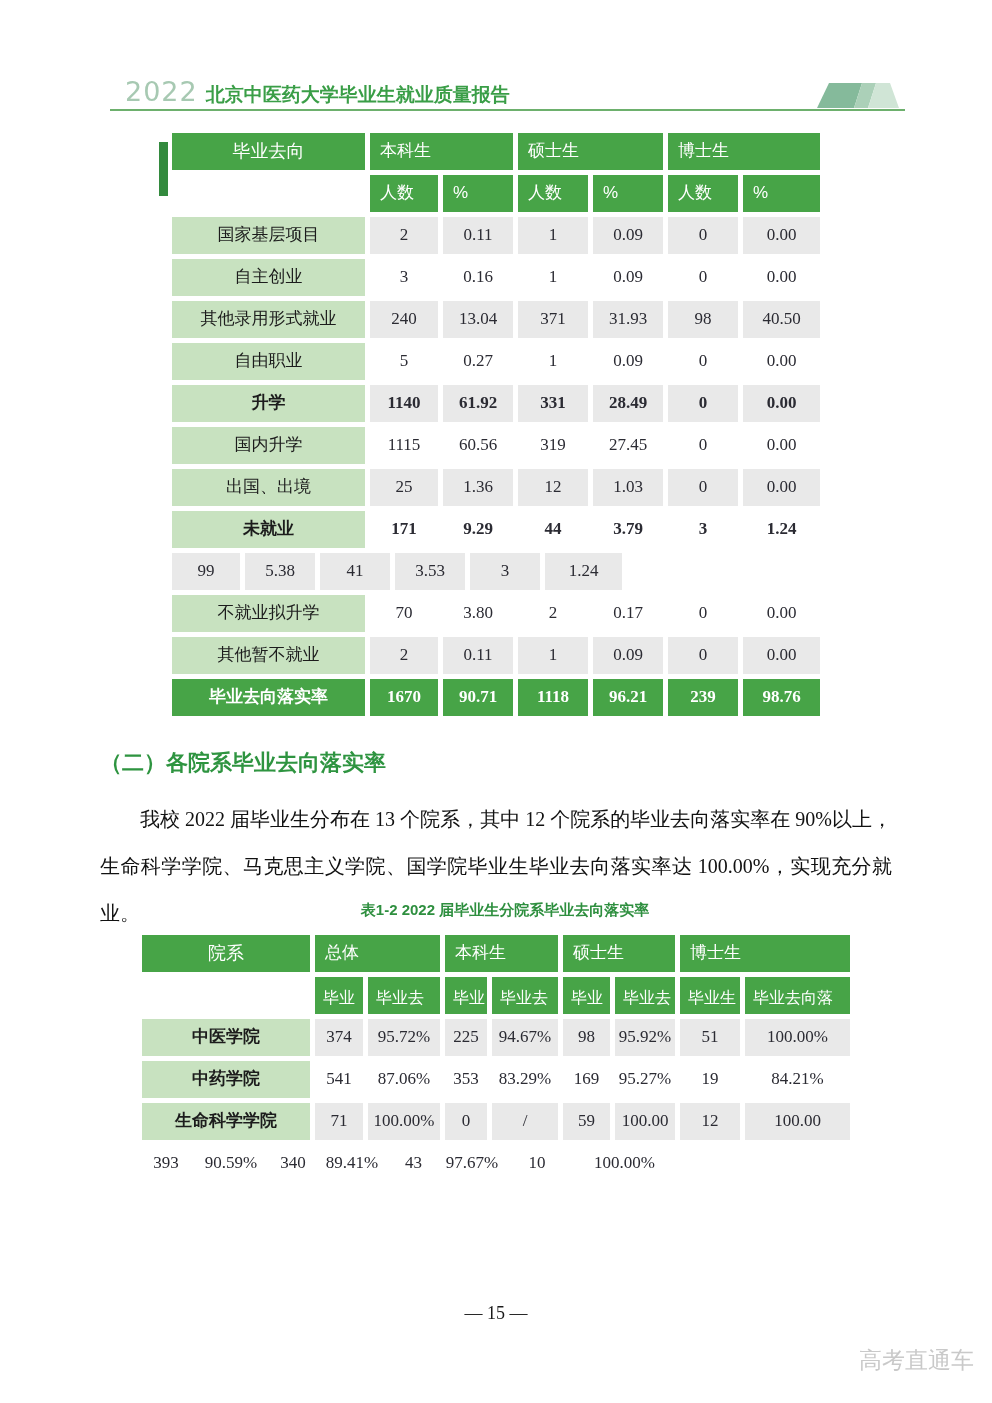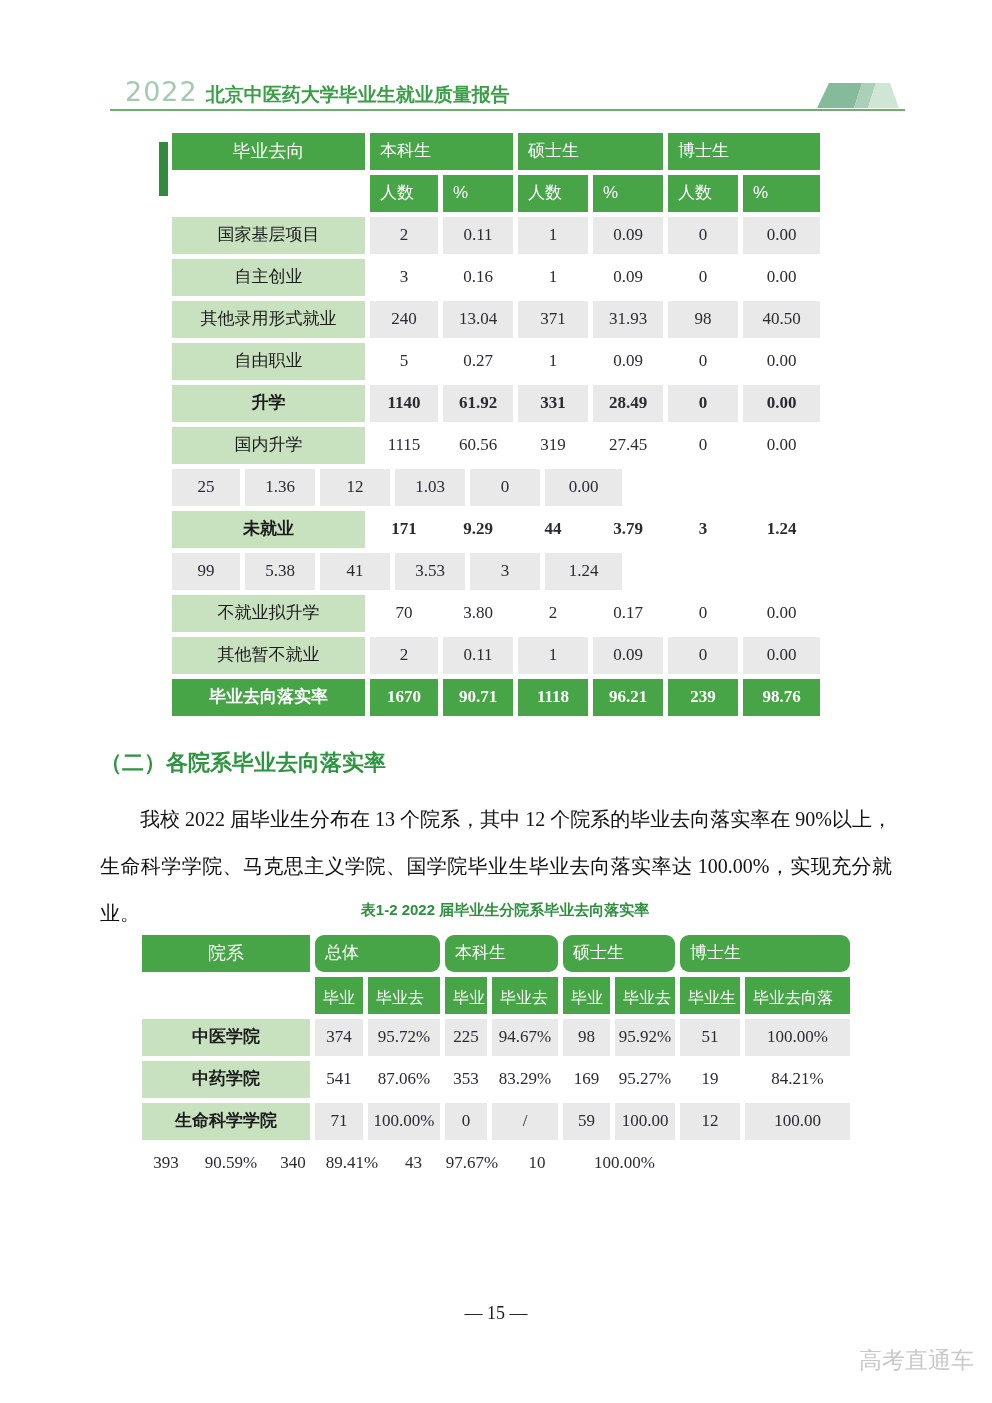--- a/index.html
+++ b/index.html
@@ -33,21 +33,21 @@
   .t1-hrow .cell{height:34px;}
   .t1 .label{width:193px;font-family:Liberation Serif, serif;}
   .t1 .v0{width:68px;} .t1 .v1{width:70px;} .t1 .v2{width:70px;}
   .t1 .v3{width:70px;} .t1 .v4{width:70px;} .t1 .v5{width:77px;}
   .t1 .t-row .cell{height:37px;}
   .t1 .t-row .label{font-size:17px;}
 
   
   .t2{left:142px;top:935px;width:708px;}
   .t2-corner{width:168px;height:137px;font-family:"Liberation Sans",sans-serif;font-size:18px;}
-  .t2-grow .cell{height:40px;border-radius:9px;}
+  .t2-grow .cell{height:40px;}
   .t2-srow .cell{height:92px;align-items:flex-start;justify-content:flex-start;
                  padding:5px 2px 0 8px;line-height:31px;font-size:16px;
                  font-family:"Liberation Sans",sans-serif;}
   .t2 .label{width:168px;font-family:"Liberation Sans",sans-serif;font-weight:bold;font-size:17px;}
   .t2 .v0{width:48px;} .t2 .v1{width:72px;} .t2 .v2{width:42px;} .t2 .v3{width:66px;}
   .t2 .v4{width:47px;} .t2 .v5{width:60px;} .t2 .v6{width:60px;} .t2 .v7{width:105px;}
   .t2 .t-row .cell{height:37px;}
 
   
   .section-heading{position:absolute;left:100px;top:748px;
@@ -147,20 +147,21 @@
         <div class="t-row">
           <div class="cell label light">国内升学</div>
           <div class="cell num v0 white">1115</div>
           <div class="cell num v1 white">60.56</div>
           <div class="cell num v2 white">319</div>
           <div class="cell num v3 white">27.45</div>
           <div class="cell num v4 white">0</div>
           <div class="cell num v5 white">0.00</div>
         </div>
         <div class="t-row">
+          <div class="cell label light">出国、出境</div>
           <div class="cell num v0 gray">25</div>
           <div class="cell num v1 gray">1.36</div>
           <div class="cell num v2 gray">12</div>
           <div class="cell num v3 gray">1.03</div>
           <div class="cell num v4 gray">0</div>
           <div class="cell num v5 gray">0.00</div>
         </div>
         <div class="t-row bold">
           <div class="cell label light">未就业</div>
           <div class="cell num v0 white">171</div>

